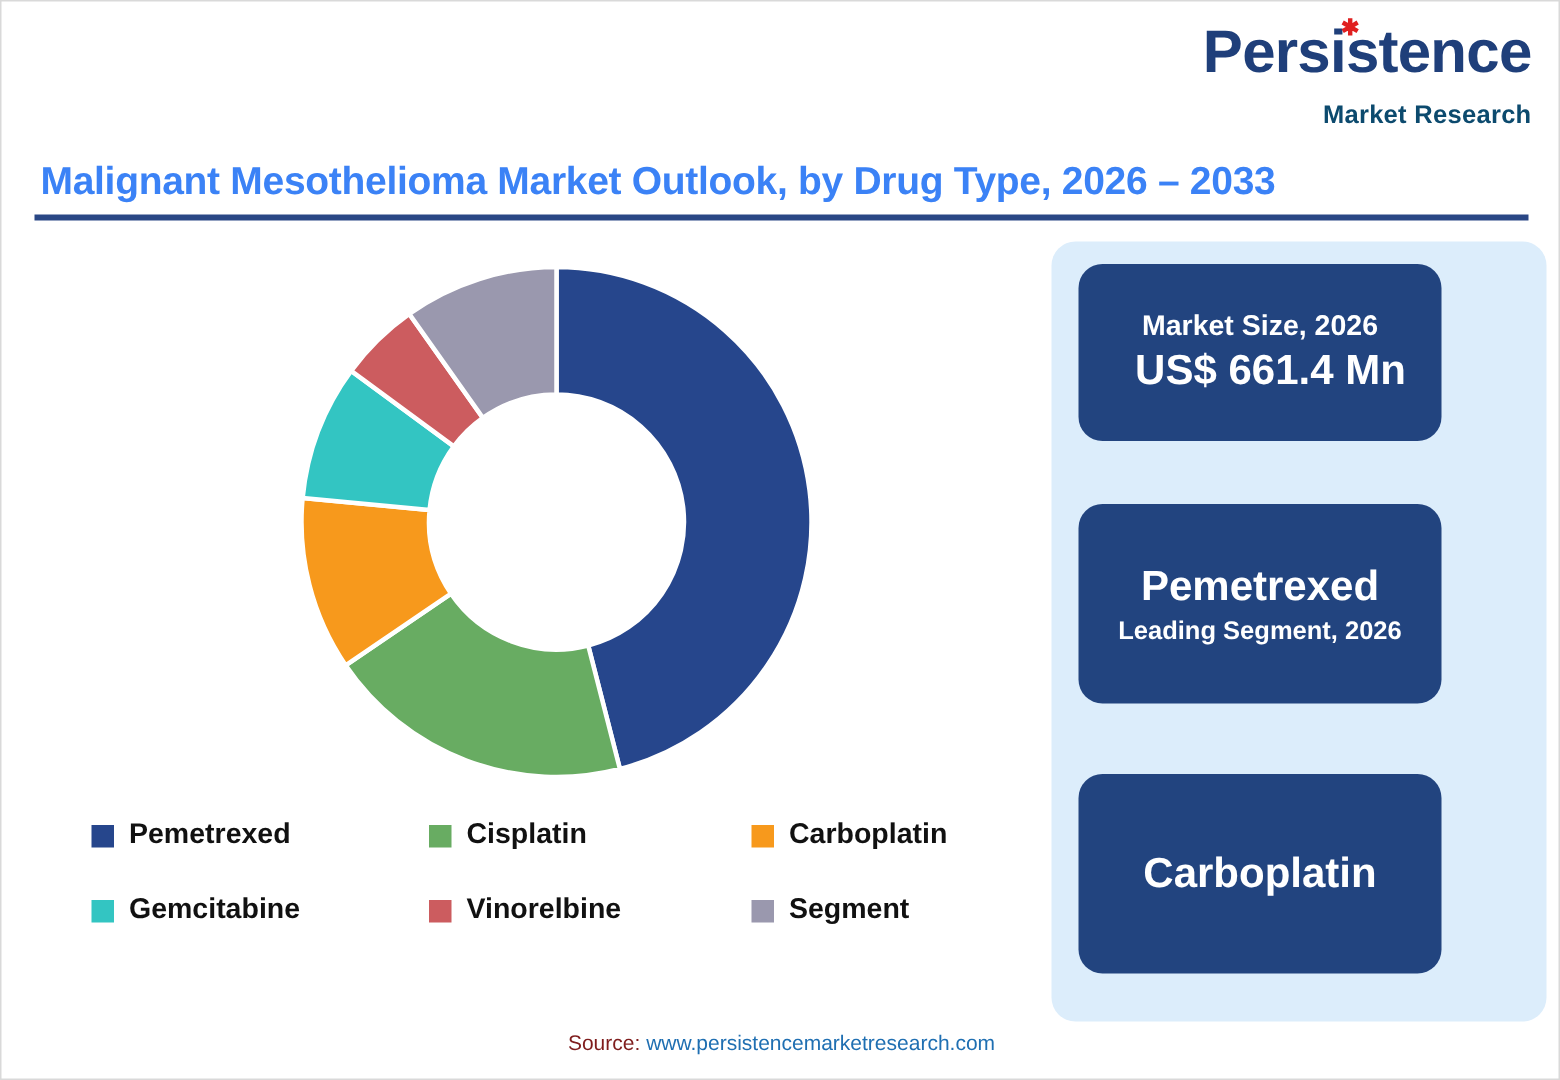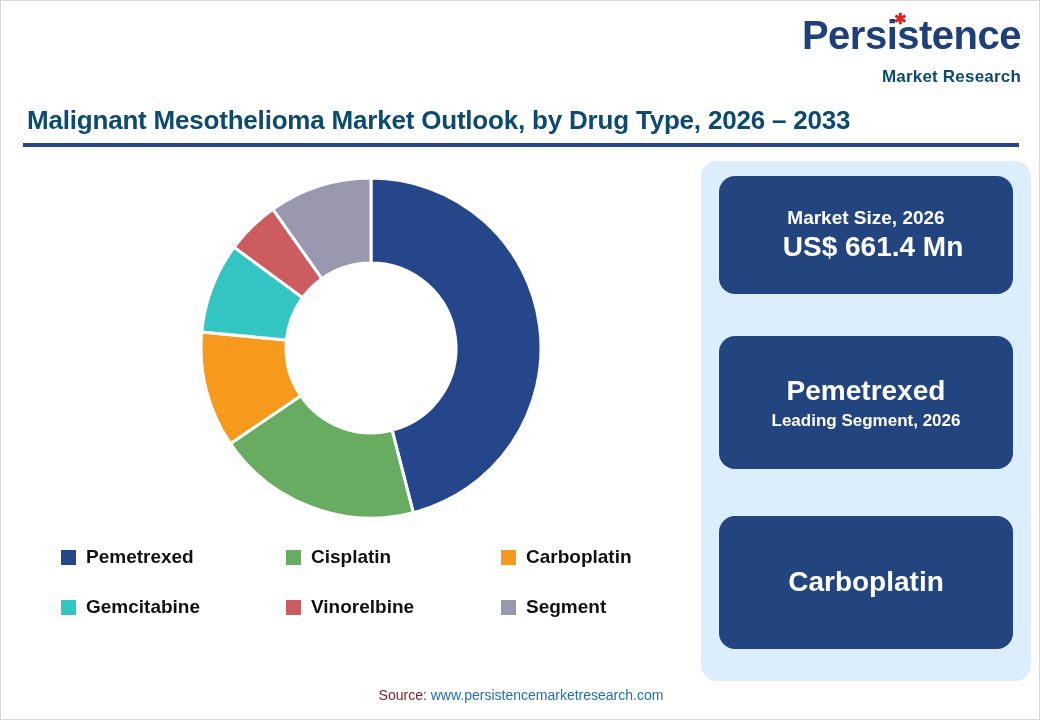--- a/index.html
+++ b/index.html
@@ -60,21 +60,21 @@
 
   
   #title {
     position: absolute;
     left: 26px;
     top: 104px;
     width: 960px;
     font-family: "Liberation Sans", sans-serif;
     font-weight: bold;
     font-size: 26px;
-    color: #0c4a6e;
+    color: #3b82f6;
     letter-spacing: -0.2px;
     white-space: nowrap;
   }
   #title-rule {
     position: absolute;
     left: 22px;
     top: 142px;
     width: 996px;
     height: 4px;
     background: #2A4785;
@@ -125,21 +125,21 @@
     left: 700px;
     top: 160px;
     width: 330px;
     height: 520px;
     background: #DCEDFB;
     border-radius: 16px;
   }
   .kpi-card {
     position: absolute;
     left: 18px;
-    width: 294px;
+    width: 242px;
     background: #22447F;
     border-radius: 16px;
     color: #ffffff;
     text-align: center;
     box-sizing: border-box;
     display: flex;
     flex-direction: column;
     align-items: center;
     justify-content: center;
   }

